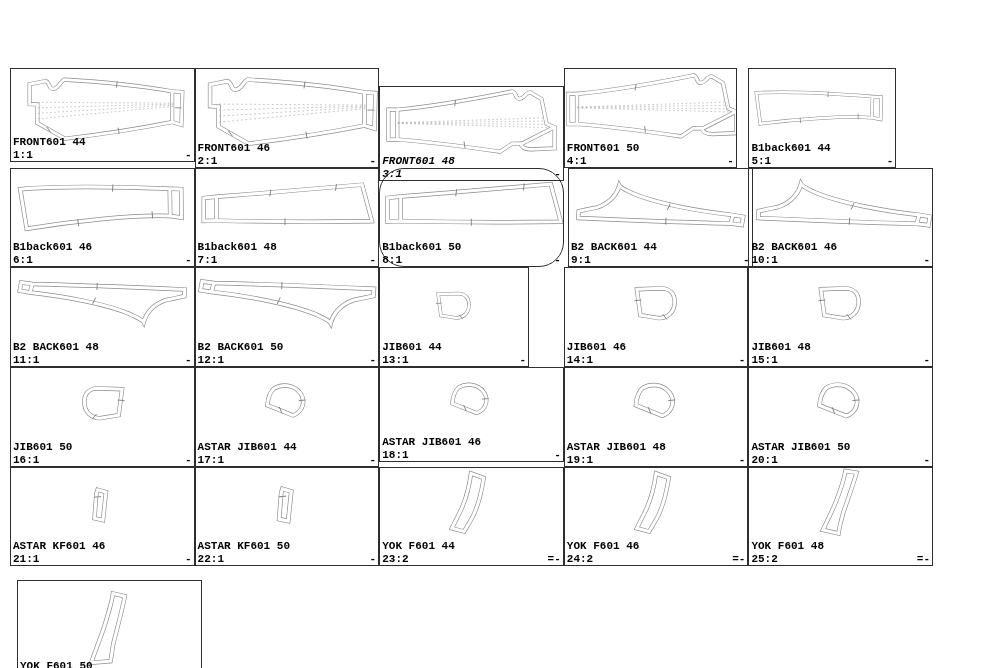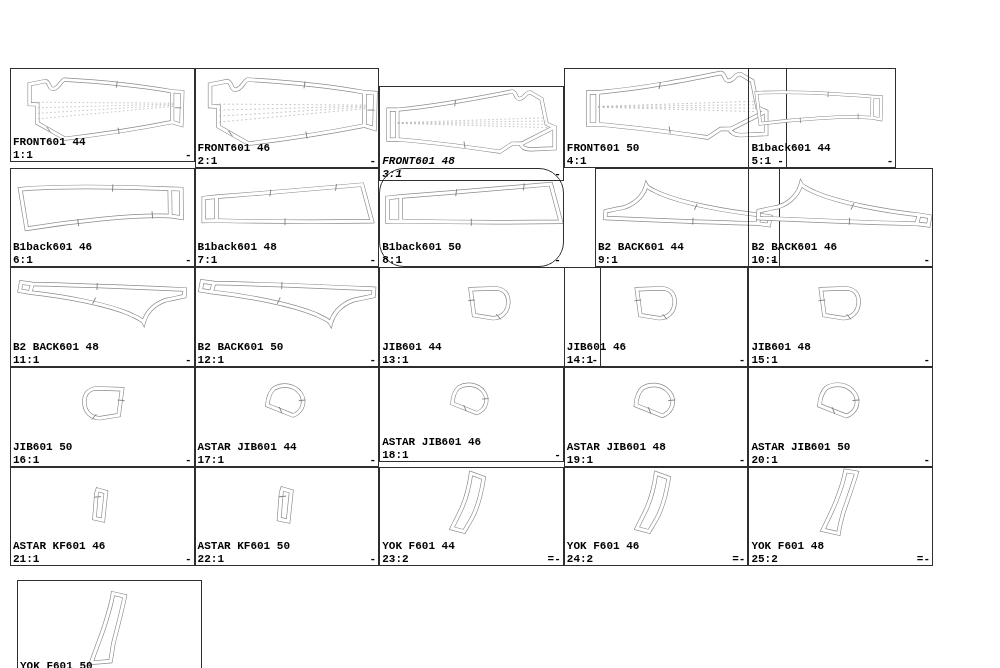--- a/index.html
+++ b/index.html
@@ -79,21 +79,21 @@
             <path d="M13.5,38.8 L173.5,40" fill="none" stroke="#ababab" stroke-width="0.7" stroke-linejoin="miter" stroke-miterlimit="6" stroke-dasharray="1.8,2.6"></path>
             <path d="M13.5,39 L175,43.5" fill="none" stroke="#ababab" stroke-width="0.7" stroke-linejoin="miter" stroke-miterlimit="6" stroke-dasharray="1.8,2.6"></path>
             <line x1="0" y1="-3.5" x2="0" y2="3.5" transform="translate(75,17.3) rotate(10)" stroke="#808080" stroke-width="0.9"></line>
             <line x1="0" y1="-3.5" x2="0" y2="3.5" transform="translate(85,61.8) rotate(-8)" stroke="#808080" stroke-width="0.9"></line>
           </g>
         </svg>
         <div class="pname">FRONT601 48</div>
         <div class="pscale">3:1</div>
         <div class="pmark">-</div>
       </div>
-      <div class="cell" style="left: 553.8px; top: 0px; width: 223px; height: 99.6667px;">
+      <div class="cell" style="left: 553.8px; top: 0px; width: 173px; height: 99.6667px;">
         <svg viewBox="0 0 184.6 99.66666666666667">
           <g transform="translate(15,40) scale(1.02) translate(-15,-40)">
             <path d="M13,24.3 L13,56.2" fill="none" stroke="#8c8c8c" stroke-width="4.4" stroke-linejoin="miter" stroke-miterlimit="6"></path>
             <path d="M146,61 L180.3,43.5" fill="none" stroke="#8c8c8c" stroke-width="4.4" stroke-linejoin="miter" stroke-miterlimit="6"></path>
             <path d="M3.5,24.3 L13,24.3 C60,20 100,12 136,4.8 C139,4.5 139.5,8.5 141,11 C142.5,13.5 146,13 149,10 C151,7.5 153.5,5.5 156,6 L167.5,12.8 L173,39.5 L181.5,43.2 L181.5,65.8 L156,66.9 C149,66.6 146,64.5 145,60.7 L136,60.8 L123,69.3 C90,64.5 45,58.5 13,56.2 L3.5,56.4 Z" fill="none" stroke="#8c8c8c" stroke-width="4.4" stroke-linejoin="miter" stroke-miterlimit="6"></path>
             <path d="M13,24.3 L13,56.2" fill="none" stroke="#ffffff" stroke-width="3.1" stroke-linejoin="miter" stroke-miterlimit="6"></path>
             <path d="M146,61 L180.3,43.5" fill="none" stroke="#ffffff" stroke-width="3.1" stroke-linejoin="miter" stroke-miterlimit="6"></path>
             <path d="M3.5,24.3 L13,24.3 C60,20 100,12 136,4.8 C139,4.5 139.5,8.5 141,11 C142.5,13.5 146,13 149,10 C151,7.5 153.5,5.5 156,6 L167.5,12.8 L173,39.5 L181.5,43.2 L181.5,65.8 L156,66.9 C149,66.6 146,64.5 145,60.7 L136,60.8 L123,69.3 C90,64.5 45,58.5 13,56.2 L3.5,56.4 Z" fill="none" stroke="#ffffff" stroke-width="3.1" stroke-linejoin="miter" stroke-miterlimit="6"></path>
             <path d="M13.5,38.2 L172,33" fill="none" stroke="#ababab" stroke-width="0.7" stroke-linejoin="miter" stroke-miterlimit="6" stroke-dasharray="1.8,2.6"></path>
             <path d="M13.5,38.4 L172.5,36.5" fill="none" stroke="#ababab" stroke-width="0.7" stroke-linejoin="miter" stroke-miterlimit="6" stroke-dasharray="1.8,2.6"></path>
@@ -164,21 +164,21 @@
             <path d="M7,29.7 L20,28.3 C70,24.5 125,20 168.7,16 L178.7,53.3 C120,54.2 60,53.6 20,52.7 L7,53 Z" fill="none" stroke="#ffffff" stroke-width="3.1" stroke-linejoin="miter" stroke-miterlimit="6"></path>
             <line x1="0" y1="-3.5" x2="0" y2="3.5" transform="translate(75,24.5) rotate(8)" stroke="#808080" stroke-width="0.9"></line>
             <line x1="0" y1="-3.5" x2="0" y2="3.5" transform="translate(142,18.8) rotate(8)" stroke="#808080" stroke-width="0.9"></line>
             <line x1="0" y1="-3.5" x2="0" y2="3.5" transform="translate(90,53.8) rotate(0)" stroke="#808080" stroke-width="0.9"></line>
           </g>
         </svg>
         <div class="pname">B1back601 50</div>
         <div class="pscale">8:1</div>
         <div class="pmark">-</div>
       </div>
-      <div class="cell" style="left: 585px; top: 99.6667px; width: 184.6px; height: 99.6667px; padding-left: 32px;">
+      <div class="cell" style="left: 558px; top: 99.6667px; width: 184.6px; height: 99.6667px; padding-left: 32px;">
         <svg viewBox="0 0 184.6 99.66666666666667">
           <g>
             <path d="M166.5,47 L164,55.7" fill="none" stroke="#8c8c8c" stroke-width="4.4" stroke-linejoin="miter" stroke-miterlimit="6"></path>
             <path d="M50.5,16.7 C48.5,24.5 42,34.5 28,39.2 L20,40.8 L9,43.2 L8.5,50 C60,52.5 120,54.5 164,55.7 L175.5,57.2 L177,48.7 L166.5,47 C130,43 88,35 64.5,25 C57.5,21.5 52,19.5 50.5,16.7 Z" fill="none" stroke="#8c8c8c" stroke-width="4.4" stroke-linejoin="miter" stroke-miterlimit="6"></path>
             <path d="M166.5,47 L164,55.7" fill="none" stroke="#ffffff" stroke-width="3.1" stroke-linejoin="miter" stroke-miterlimit="6"></path>
             <path d="M50.5,16.7 C48.5,24.5 42,34.5 28,39.2 L20,40.8 L9,43.2 L8.5,50 C60,52.5 120,54.5 164,55.7 L175.5,57.2 L177,48.7 L166.5,47 C130,43 88,35 64.5,25 C57.5,21.5 52,19.5 50.5,16.7 Z" fill="none" stroke="#ffffff" stroke-width="3.1" stroke-linejoin="miter" stroke-miterlimit="6"></path>
             <line x1="0" y1="-3.5" x2="0" y2="3.5" transform="translate(101,38.6) rotate(25)" stroke="#808080" stroke-width="0.9"></line>
             <line x1="0" y1="-3.5" x2="0" y2="3.5" transform="translate(98,53.2) rotate(3)" stroke="#808080" stroke-width="0.9"></line>
           </g>
         </svg>
@@ -224,21 +224,21 @@
             <path d="M166.5,47 L164,55.7" fill="none" stroke="#ffffff" stroke-width="3.1" stroke-linejoin="miter" stroke-miterlimit="6"></path>
             <path d="M50.5,16.7 C48.5,24.5 42,34.5 28,39.2 L20,40.8 L9,43.2 L8.5,50 C60,52.5 120,54.5 164,55.7 L175.5,57.2 L177,48.7 L166.5,47 C130,43 88,35 64.5,25 C57.5,21.5 52,19.5 50.5,16.7 Z" fill="none" stroke="#ffffff" stroke-width="3.1" stroke-linejoin="miter" stroke-miterlimit="6"></path>
             <line x1="0" y1="-3.5" x2="0" y2="3.5" transform="translate(101,38.6) rotate(25)" stroke="#808080" stroke-width="0.9"></line>
             <line x1="0" y1="-3.5" x2="0" y2="3.5" transform="translate(98,53.2) rotate(3)" stroke="#808080" stroke-width="0.9"></line>
           </g>
         </svg>
         <div class="pname">B2 BACK601 50</div>
         <div class="pscale">12:1</div>
         <div class="pmark">-</div>
       </div>
-      <div class="cell" style="left: 369.2px; top: 199.333px; width: 222px; height: 99.6667px;">
+      <div class="cell" style="left: 369.2px; top: 199.333px; width: 150px; height: 99.6667px;">
         <svg viewBox="0 0 184.6 99.66666666666667">
           <g>
             <path d="M72.5,21.7 L97,20.7 C106.5,20.8 111.5,26.5 111,35.5 C110.5,45.5 103.5,51.2 95,51.2 L76,48.2 Z" fill="none" stroke="#8c8c8c" stroke-width="4.4" stroke-linejoin="miter" stroke-miterlimit="6"></path>
             <path d="M72.5,21.7 L97,20.7 C106.5,20.8 111.5,26.5 111,35.5 C110.5,45.5 103.5,51.2 95,51.2 L76,48.2 Z" fill="none" stroke="#ffffff" stroke-width="3.1" stroke-linejoin="miter" stroke-miterlimit="6"></path>
             <line x1="0" y1="-3.5" x2="0" y2="3.5" transform="translate(73.5,33) rotate(85)" stroke="#808080" stroke-width="0.9"></line>
             <line x1="0" y1="-3.5" x2="0" y2="3.5" transform="translate(101,49.8) rotate(-40)" stroke="#808080" stroke-width="0.9"></line>
           </g>
         </svg>
         <div class="pname">JIB601 44</div>
         <div class="pscale">13:1</div>

